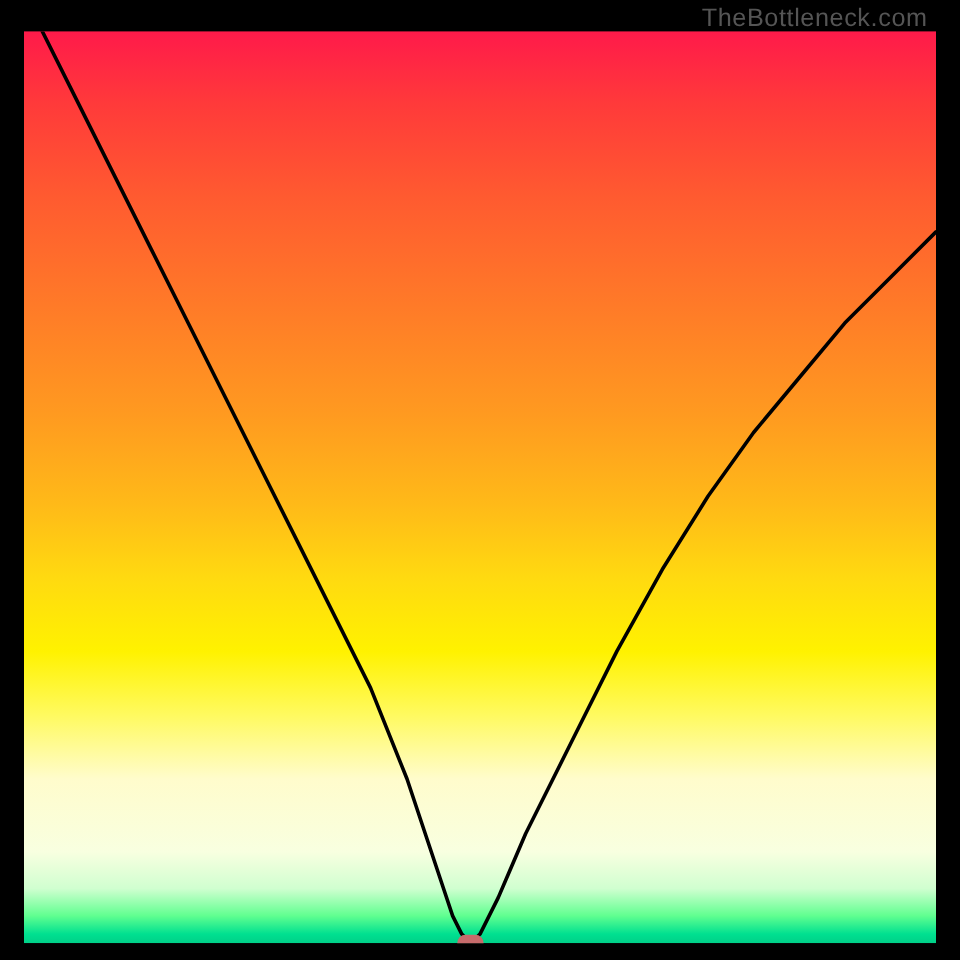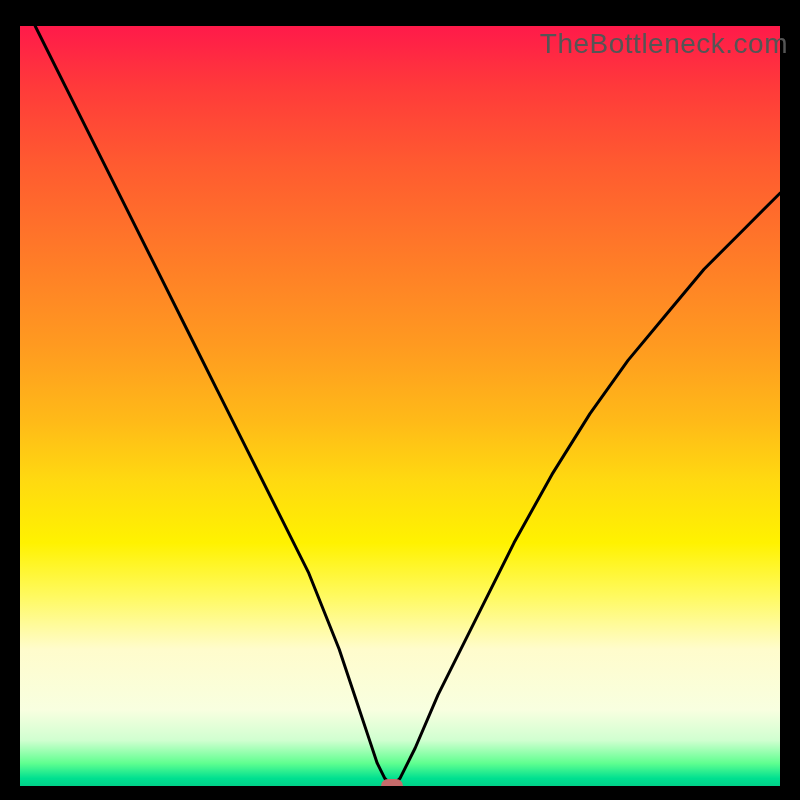--- a/index.html
+++ b/index.html
@@ -7,27 +7,26 @@
     width: 800px;
     height: 800px;
     background: #000;
     position: relative;
     font-family: Arial, sans-serif;
     overflow: hidden;
   }
   .watermark {
     position: absolute;
     top: 4px;
-    right: 12px;
+    right: 27px;
     color: #555;
-    font-size: 28px;
+    font-size: 21px;
     font-weight: 500;
     letter-spacing: 0.5px;
     z-index: 10;
-    margin-top: 24px;
   }
   .plot-area {
     position: absolute;
     left: 20px;
     top: 26px;
     width: 760px;
     height: 760px;
     overflow: hidden;
   }
   .gradient-bg {

